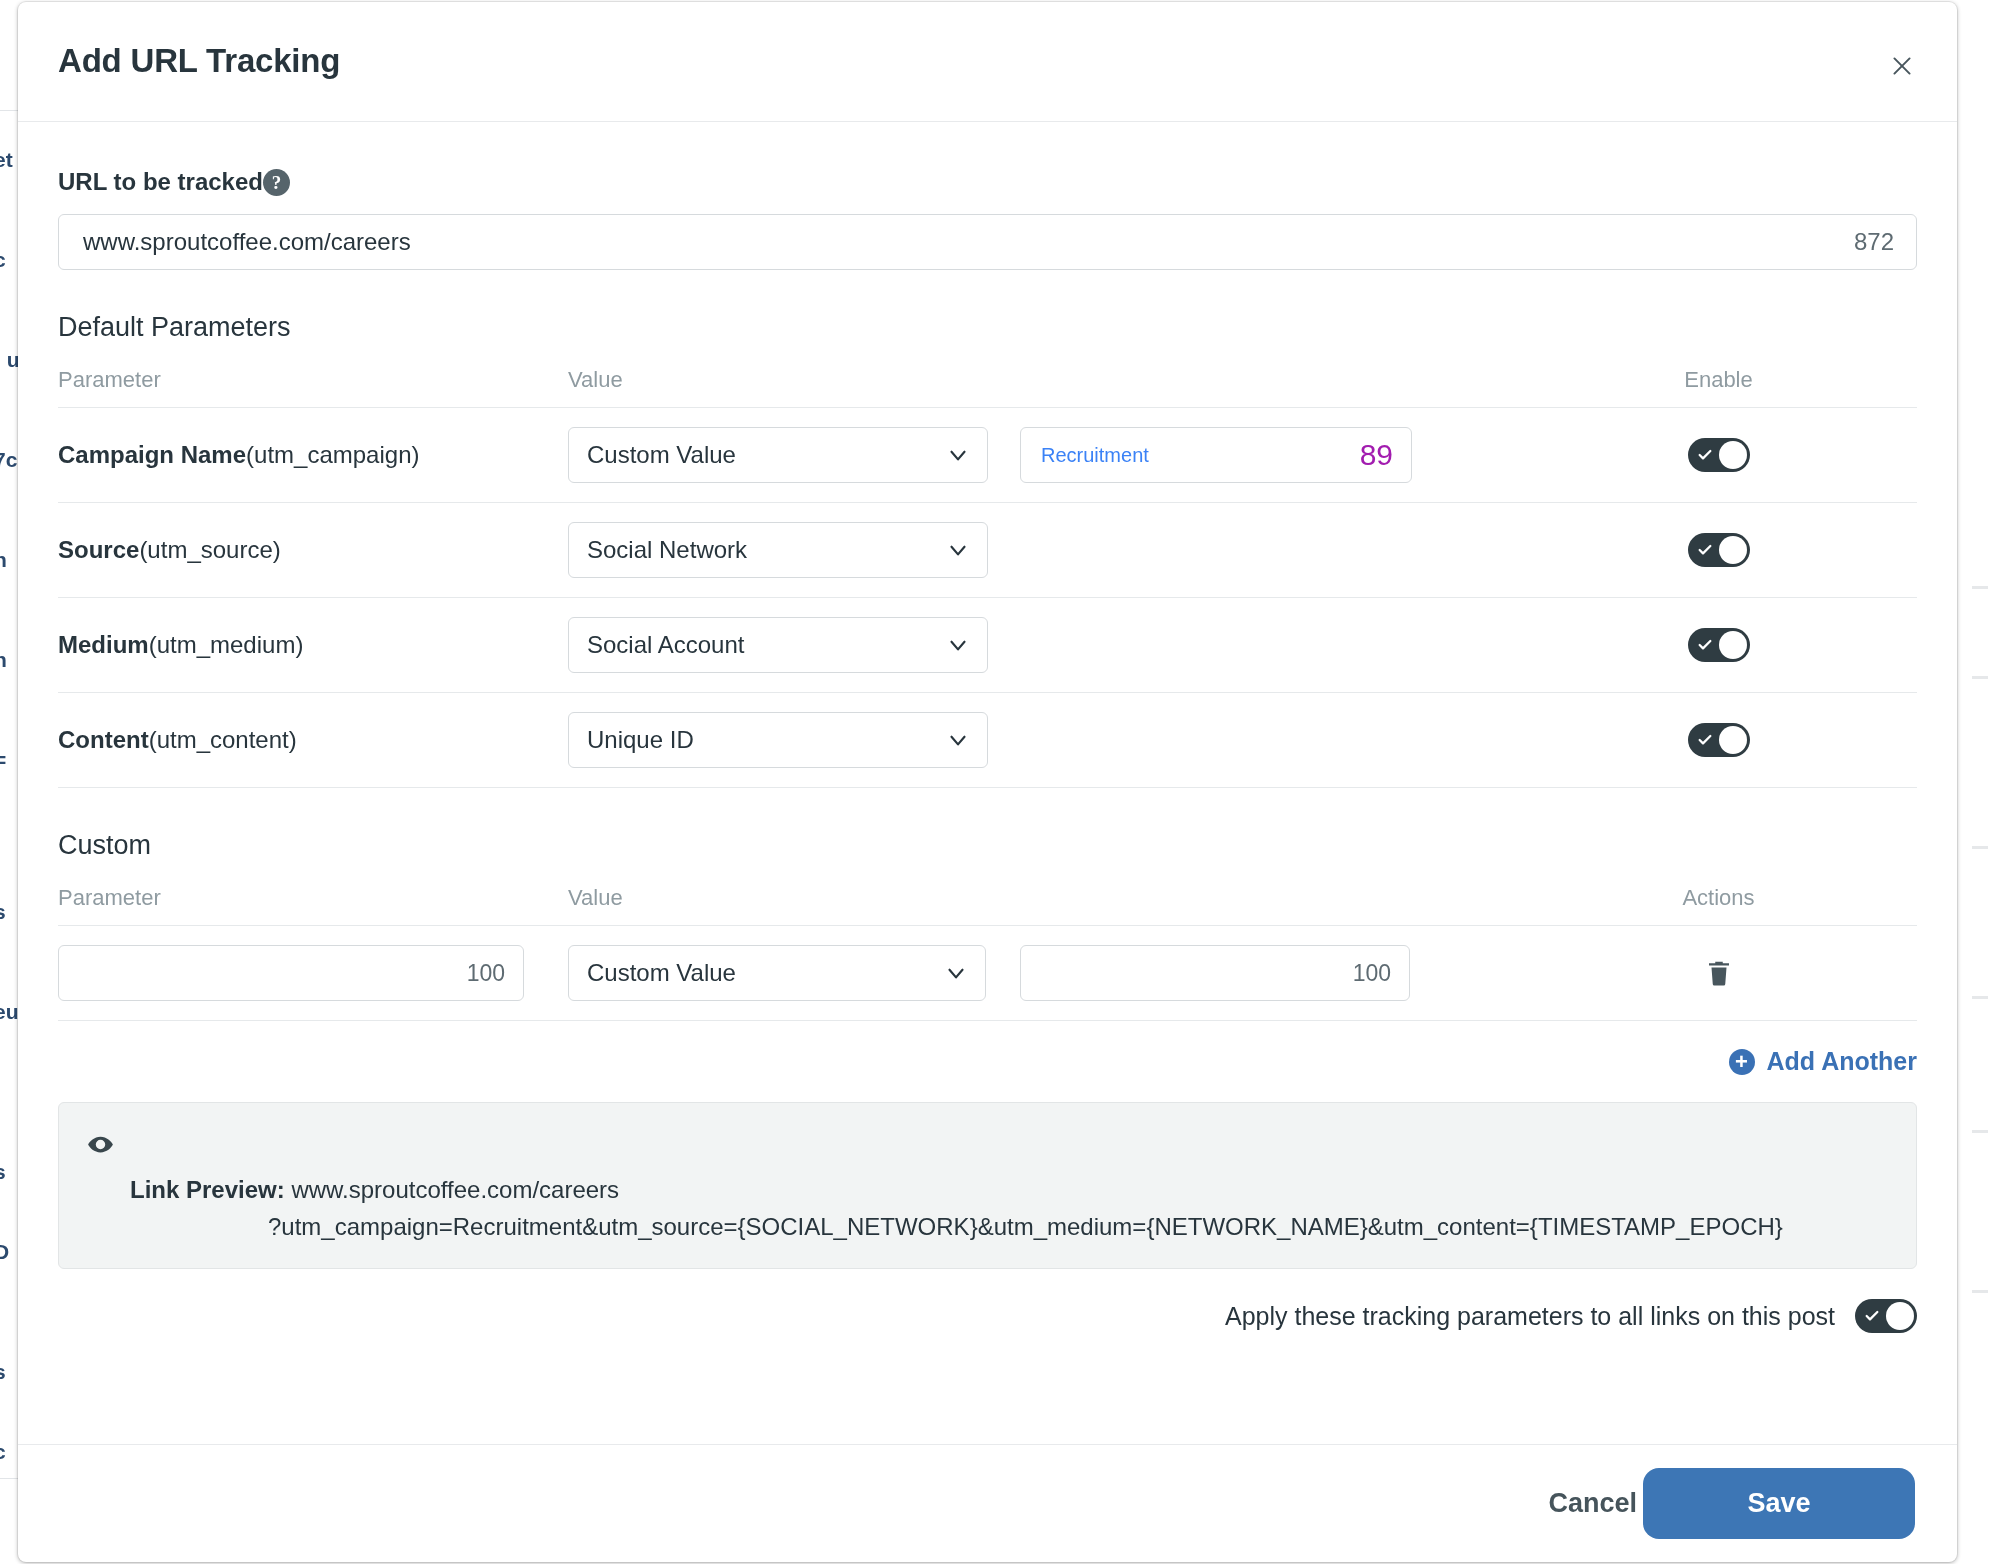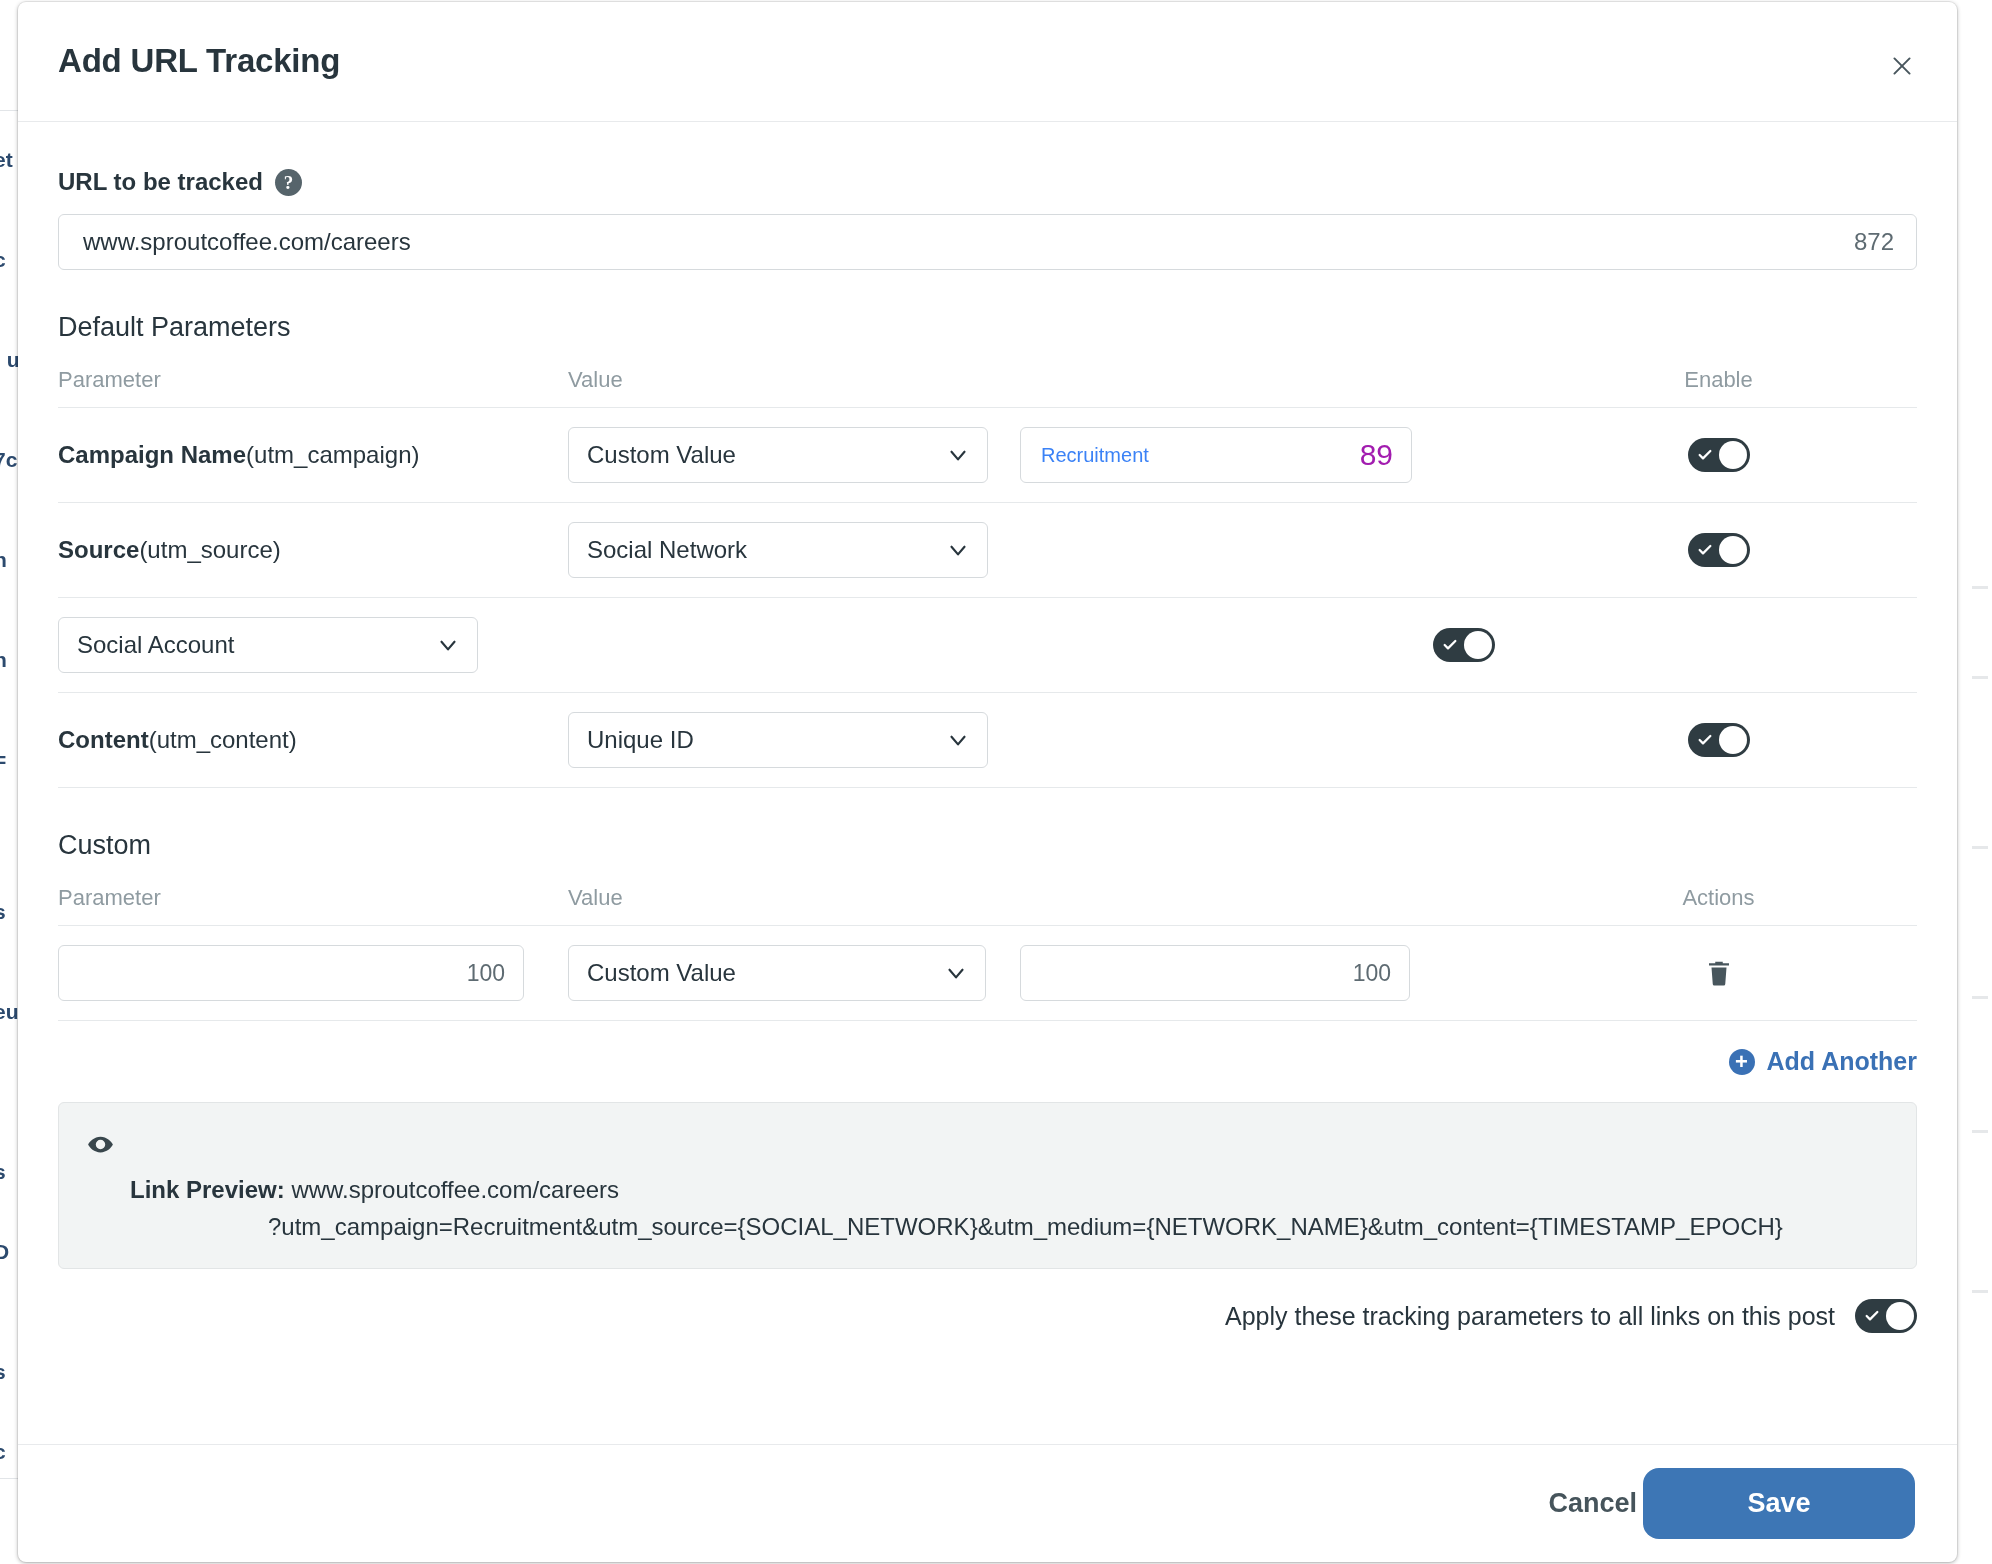--- a/index.html
+++ b/index.html
@@ -82,21 +82,21 @@
 
   
   .modal-body {
     flex: 1 1 auto;
     position: relative;
     padding: 0 40px;
     overflow: hidden;
   }
 
   .field-label-row {
-    display: flex; align-items: center; gap: 12px;
+    display: flex; align-items: center; 
     margin-top: 46px;
   }
   .field-label {
     font-size: 24px; font-weight: bold; color: #28353d;
   }
   .help-icon {
     width: 27px; height: 27px; border-radius: 50%;
     background: #56646b; color: #fff;
     font-size: 19px; font-weight: bold;
     display: flex; align-items: center; justify-content: center;
@@ -416,20 +416,23 @@
               <svg width="16" height="16" viewBox="0 0 24 24" fill="none" stroke="currentColor" stroke-width="3.4" stroke-linecap="round" stroke-linejoin="round">
                   <polyline points="20 6 9 17 4 12"></polyline>
                 </svg>
             </span>
             <span class="knob"></span>
           </div>
         </div>
       </div>
 
       <div class="prow">
+        <div class="col-param col-param-name">
+          <b>Medium</b><span>(utm_medium)</span>
+        </div>
         <div class="col-value">
           <div class="select-box">
             <span>Social Account</span>
             <span class="chev">
               <svg width="26" height="26" viewBox="0 0 24 24" fill="none" stroke="currentColor" stroke-width="2" stroke-linecap="round" stroke-linejoin="round">
                   <polyline points="6 9 12 16 18 9"></polyline>
                 </svg>
             </span>
           </div>
         </div>

